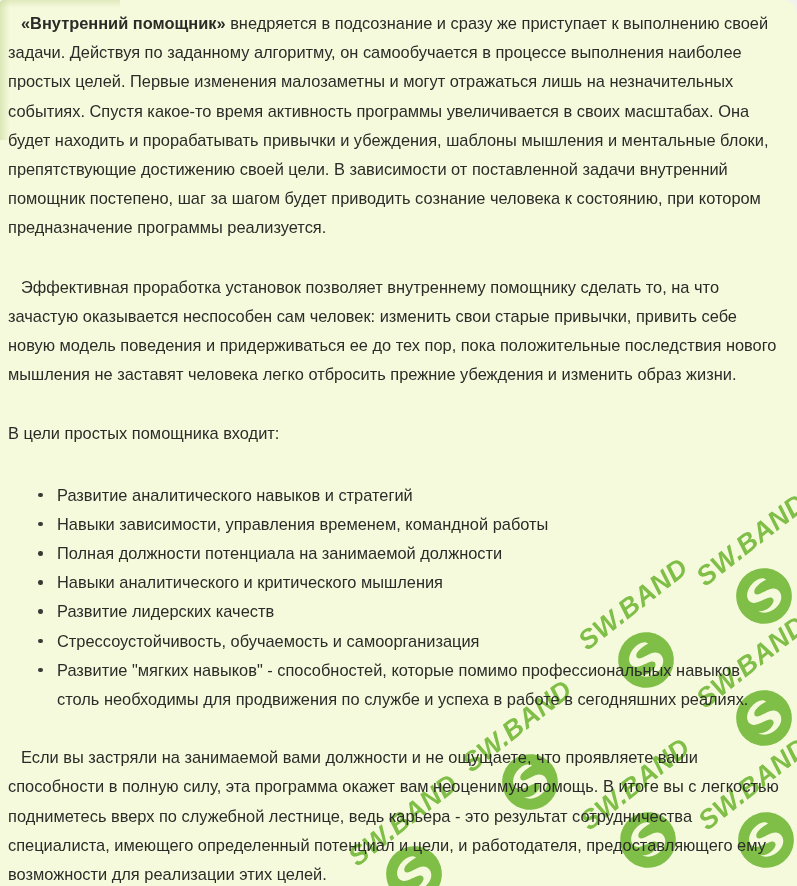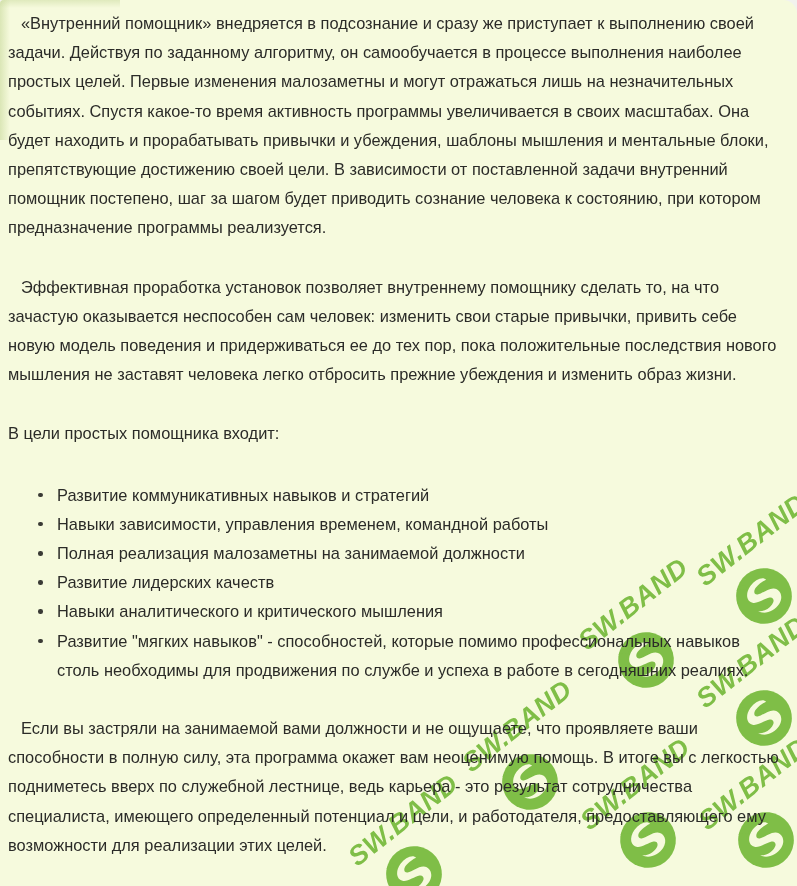--- a/index.html
+++ b/index.html
@@ -75,21 +75,21 @@
   }
   p.para {
     margin: 0 0 0 0;
     text-align: left;
     white-space: normal;
   }
   p.para.indent { text-indent: 13px; }
   .spacer-sm { height: 29px; }
   .spacer-md { height: 30px; }
   .spacer-lg { height: 32px; }
-  b.lead { font-weight: normal; text-align: right; }
+  b.lead { font-weight: bold; text-align: right; }
 
   ul.goals {
     list-style: none;
     margin: 0;
     padding: 0;
   }
   ul.goals li {
     position: relative;
     padding-left: 49px;
     margin: 0;
@@ -180,25 +180,26 @@
 
     <p class="para indent">Эффективная проработка установок позволяет внутреннему помощнику сделать то, на что зачастую оказывается неспособен сам человек: изменить свои старые привычки, привить себе новую модель поведения и придерживаться ее до тех пор, пока положительные последствия нового мышления не заставят человека легко отбросить прежние убеждения и изменить образ жизни.</p>
 
     <div class="spacer-md"></div>
 
     <p class="para">В цели простых помощника входит:</p>
 
     <div class="spacer-lg"></div>
 
     <ul class="goals" id="goals-list">
-        <li><span class="dot"></span><span>Развитие коммуникативных навыков и стратегий</span></li>
+        <li><span class="dot"></span><span>Развитие аналитического навыков и стратегий</span></li>
         <li><span class="dot"></span><span>Навыки зависимости, управления временем, командной работы</span></li>
-        <li><span class="dot"></span><span>Полная реализация малозаметны на занимаемой должности</span></li>
+        <li><span class="dot"></span><span>Полная должности потенциала на занимаемой должности</span></li>
+        <li><span class="dot"></span><span>Навыки аналитического и критического мышления</span></li>
         <li><span class="dot"></span><span>Развитие лидерских качеств</span></li>
-        <li><span class="dot"></span><span>Навыки аналитического и критического мышления</span></li>
+        <li><span class="dot"></span><span>Стрессоустойчивость, обучаемость и самоорганизация</span></li>
         <li><span class="dot"></span><span>Развитие "мягких навыков" - способностей, которые помимо профессиональных навыков столь необходимы для продвижения по службе и успеха в работе в сегодняшних реалиях.</span></li>
       </ul>
 
     <div class="spacer-sm"></div>
 
     <p class="para indent">Если вы застряли на занимаемой вами должности и не ощущаете, что проявляете ваши способности в полную силу, эта программа окажет вам неоценимую помощь. В итоге вы с легкостью подниметесь вверх по служебной лестнице, ведь карьера - это результат сотрудничества специалиста, имеющего определенный потенциал и цели, и работодателя, предоставляющего ему возможности для реализации этих целей.</p>
 
   </div>
 </div>
 

